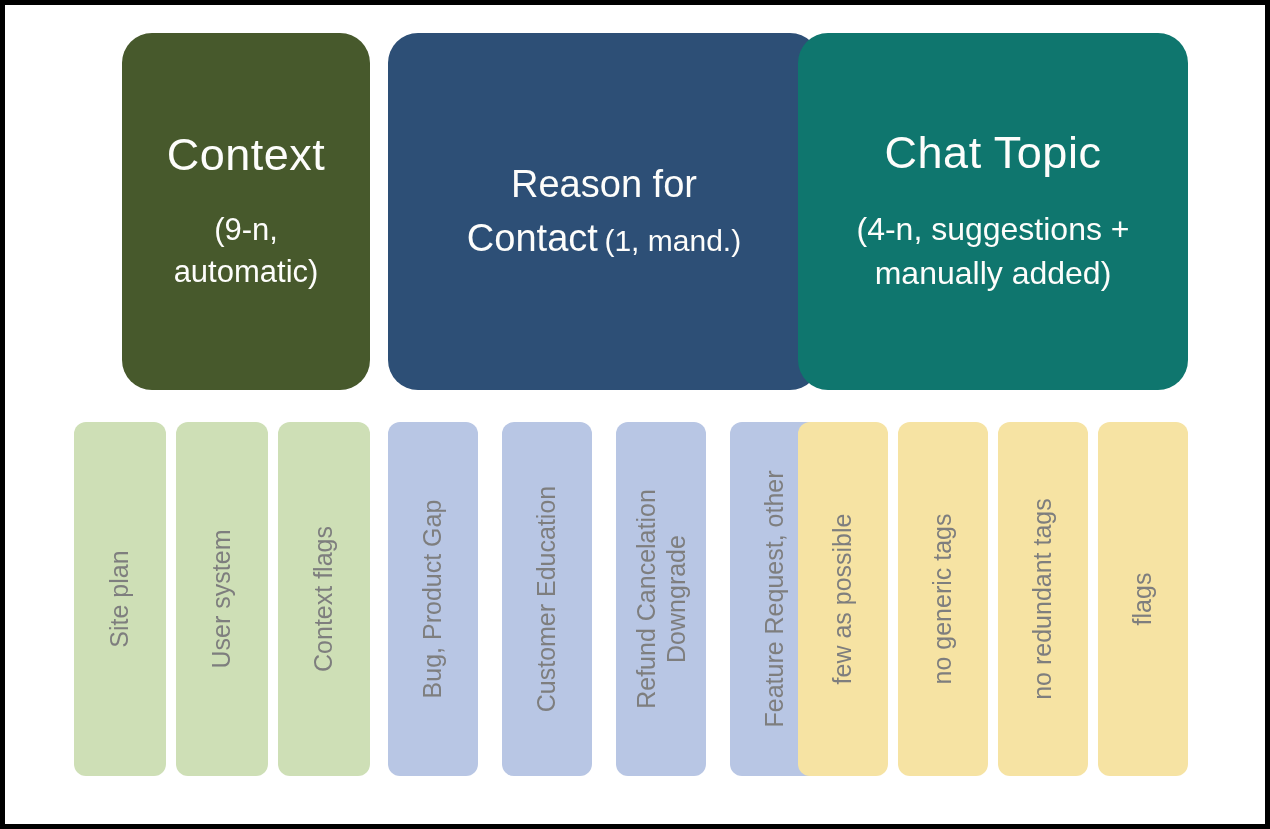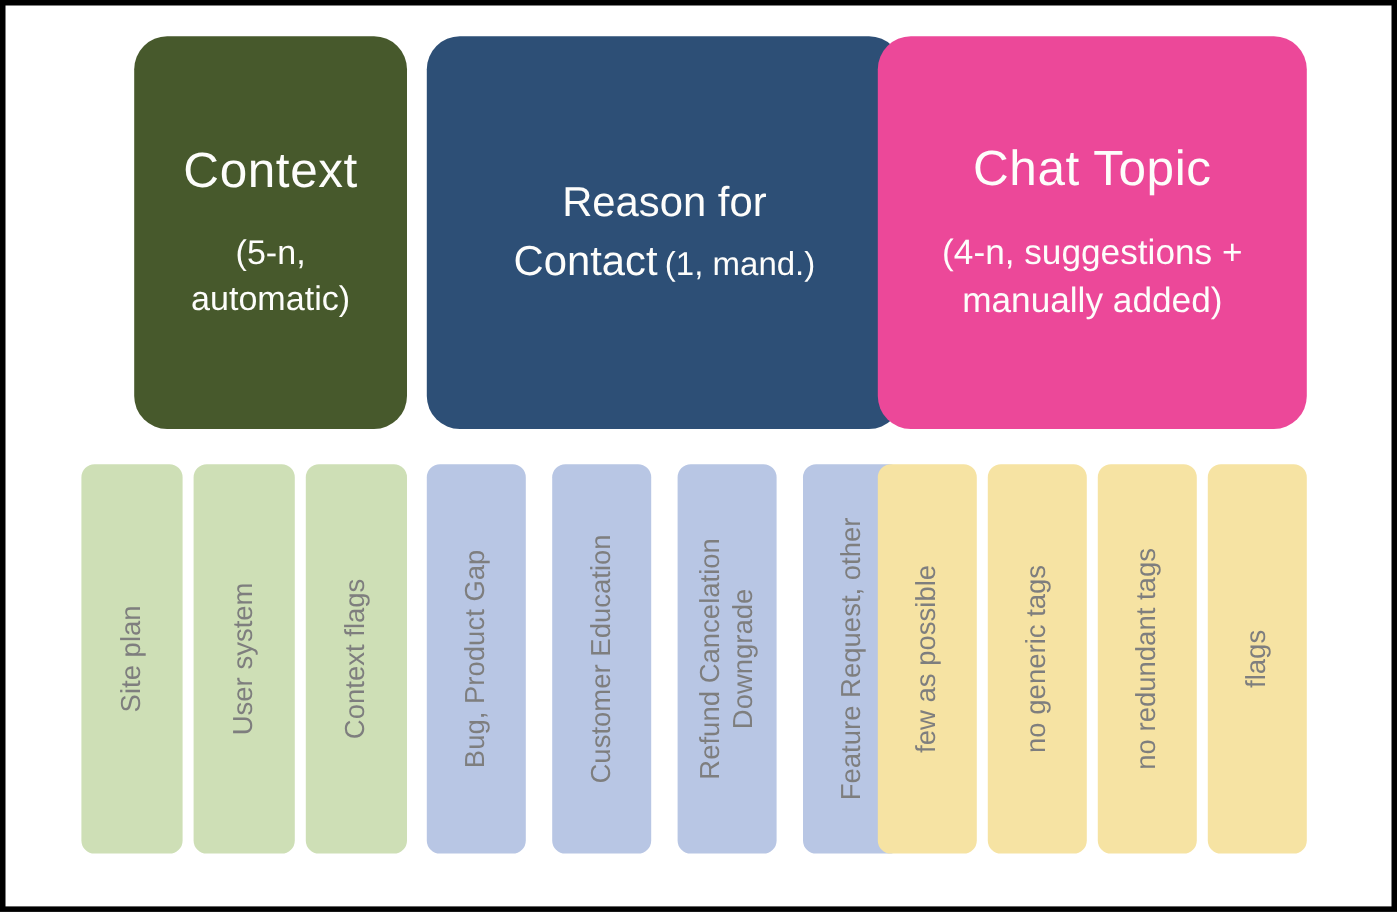--- a/index.html
+++ b/index.html
@@ -27,21 +27,21 @@
     display: flex;
     flex-direction: column;
     align-items: center;
     justify-content: center;
     text-align: center;
     color: #fdfdfb;
     font-weight: 300;
   }
   .group-context .header-card            { background: #47592C; margin-left: 48px; }
   .group-reason-for-contact .header-card { background: #2D4F76; }
-  .group-chat-topic .header-card         { background: #ec4899; }
+  .group-chat-topic .header-card         { background: #0f766e; }
 
   .hdr-title   { font-size: 45px; line-height: 1.15; letter-spacing: 0.5px; }
   .hdr-sub     { font-size: 31px; line-height: 1.38; margin-top: 28px; }
   .group-context .hdr-sub   { max-width: 185px; }
   .group-chat-topic .hdr-sub { max-width: 345px; font-size: 32px; }
 
   
   .hdr-inline { width: 305px; font-size: 38px; line-height: 1.42; }
   .hdr-inline .inline-sub { font-size: 30px; margin-left: 0.22em; }
 
@@ -75,21 +75,21 @@
   }
 </style>
 </head>
 <body>
 
 <div class="canvas">
 
   <section class="group group-context">
     <div class="header-card">
       <div class="hdr-title">Context</div>
-      <div class="hdr-sub">(5-n, automatic)</div>
+      <div class="hdr-sub">(9-n, automatic)</div>
     </div>
     <div class="columns-row">
       <div class="column">
         <span class="vlabel">Site plan</span>
       </div>
       <div class="column">
         <span class="vlabel">User system</span>
       </div>
       <div class="column">
         <span class="vlabel">Context flags</span>

